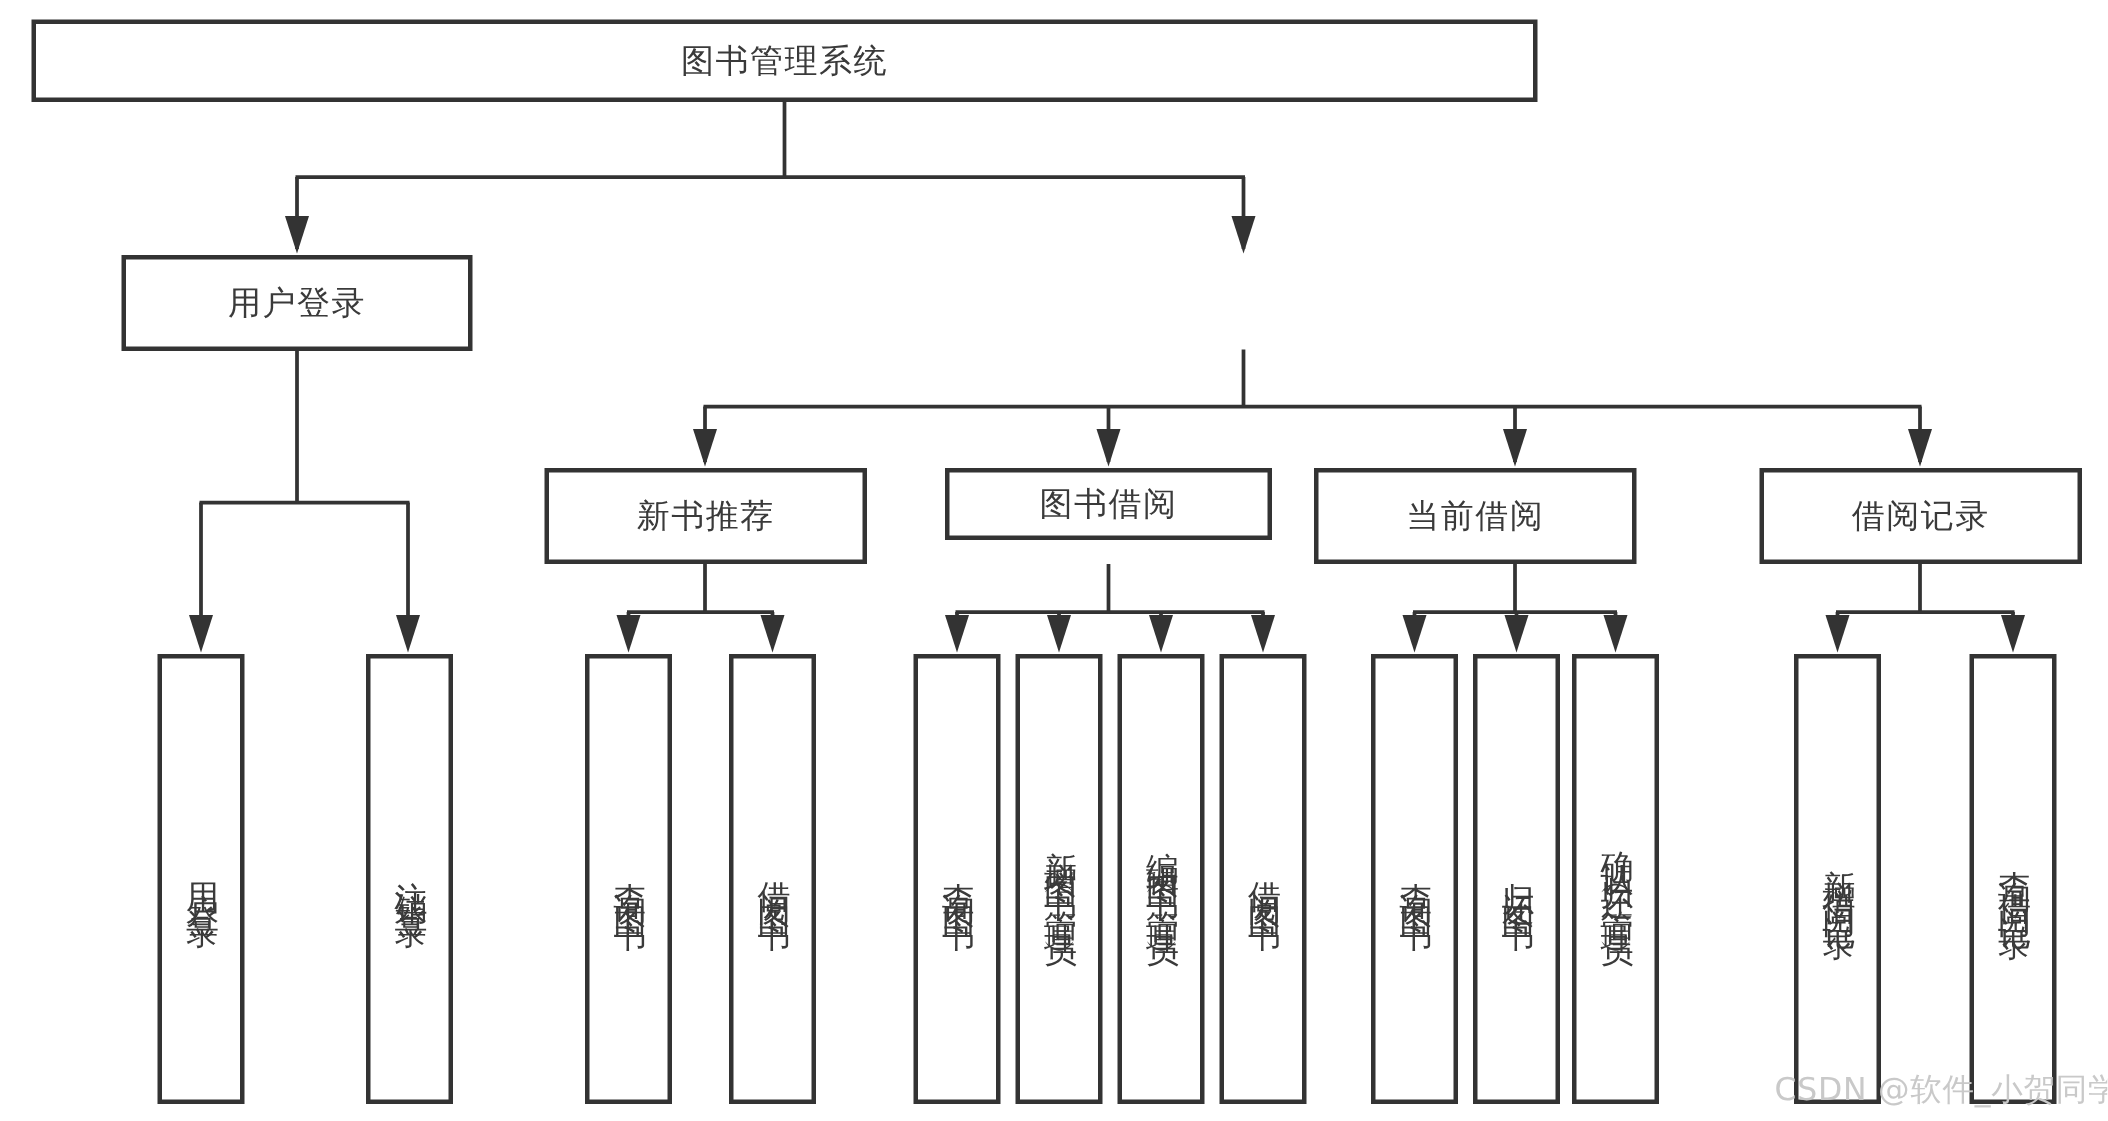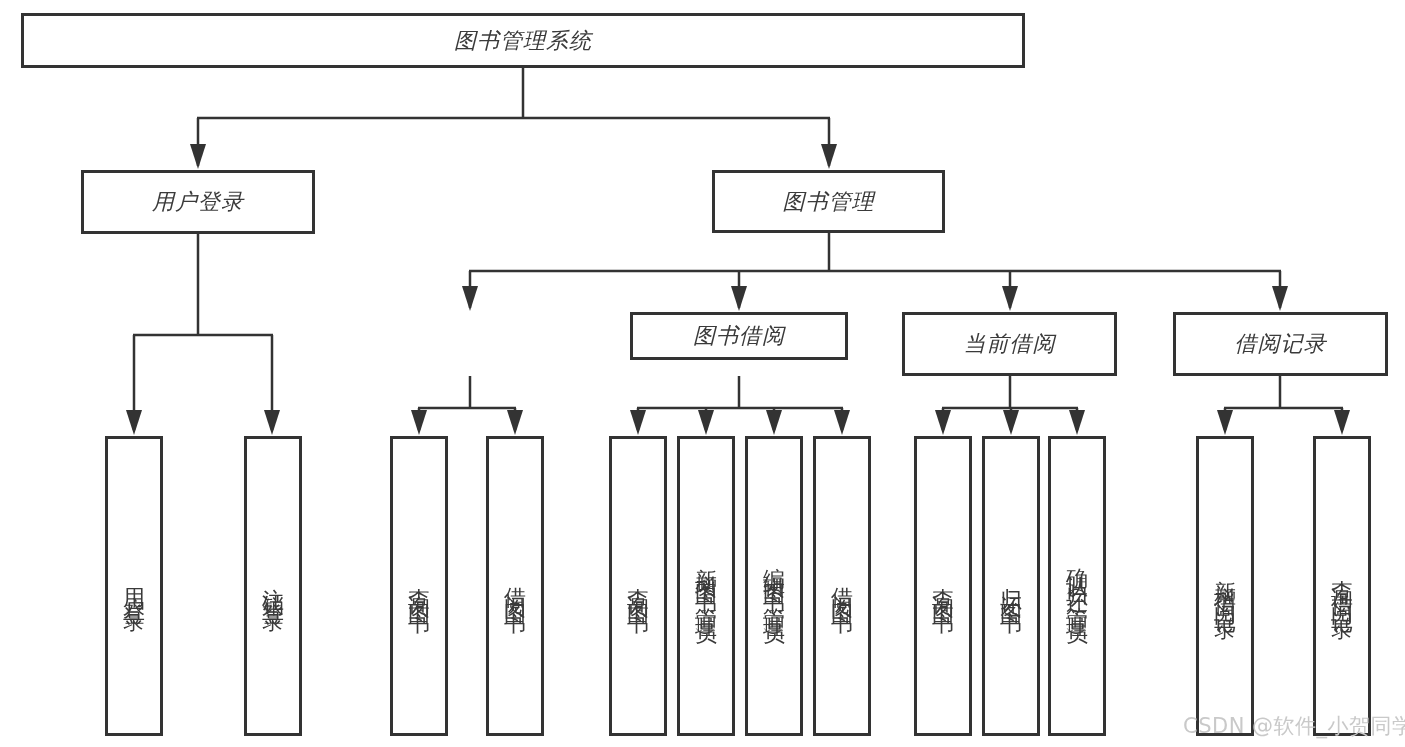--- a/index.html
+++ b/index.html
@@ -21,21 +21,21 @@
     position: absolute;
     box-sizing: border-box;
     border: 3px solid #333333;
     background: #ffffff;
     display: flex;
     align-items: center;
     justify-content: center;
     color: #3a3a3a;
     z-index: 2;
   }
-  .hbox { font-size: 22px; letter-spacing: 1px; white-space: nowrap; font-style: italic; }
+  .hbox { font-size: 22px; letter-spacing: 1px; white-space: nowrap; }
   .leaf-text {
     writing-mode: vertical-rl;
     text-orientation: upright;
     font-size: 22px;
     letter-spacing: 8px;
     line-height: 1;
     white-space: nowrap;
   }
   .watermark {
     position: absolute;
@@ -119,28 +119,28 @@
     </g>
   </svg>
 
   <div class="box hbox" style="left:21px; top:13px; width:1004px; height:55px;">
     <span>图书管理系统</span>
   </div>
 
   <div class="box hbox" style="left:81px; top:170px; width:234px; height:64px;">
     <span>用户登录</span>
   </div>
-  <div class="box hbox" style="left:712px; top:170px; width:233px; height:63px;">
-    <span>图书管理</span>
+
+  <div class="box hbox" style="left:363px; top:312px; width:215px; height:64px;">
+    <span>新书推荐</span>
   </div>
-
   <div class="box hbox" style="left:630px; top:312px; width:218px; height:48px;">
     <span>图书借阅</span>
   </div>
-  <div class="box hbox" style="left:902px; top:312px; width:215px; height:64px;">
+  <div class="box hbox" style="left:876px; top:312px; width:215px; height:64px;">
     <span>当前借阅</span>
   </div>
   <div class="box hbox" style="left:1173px; top:312px; width:215px; height:64px;">
     <span>借阅记录</span>
   </div>
 
   <div class="box" style="left:105px; top:436px; width:58px; height:300px;">
     <span class="leaf-text">用户登录</span>
   </div>
   <div class="box" style="left:244px; top:436px; width:58px; height:300px;">

